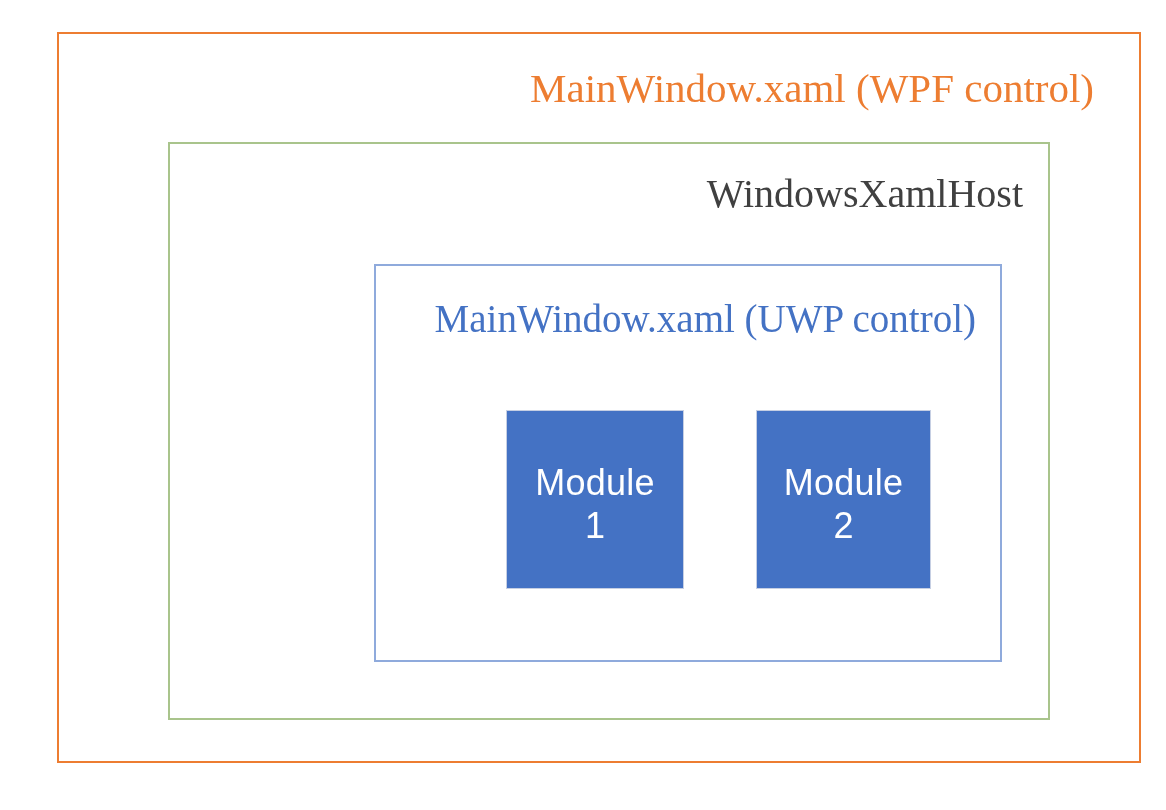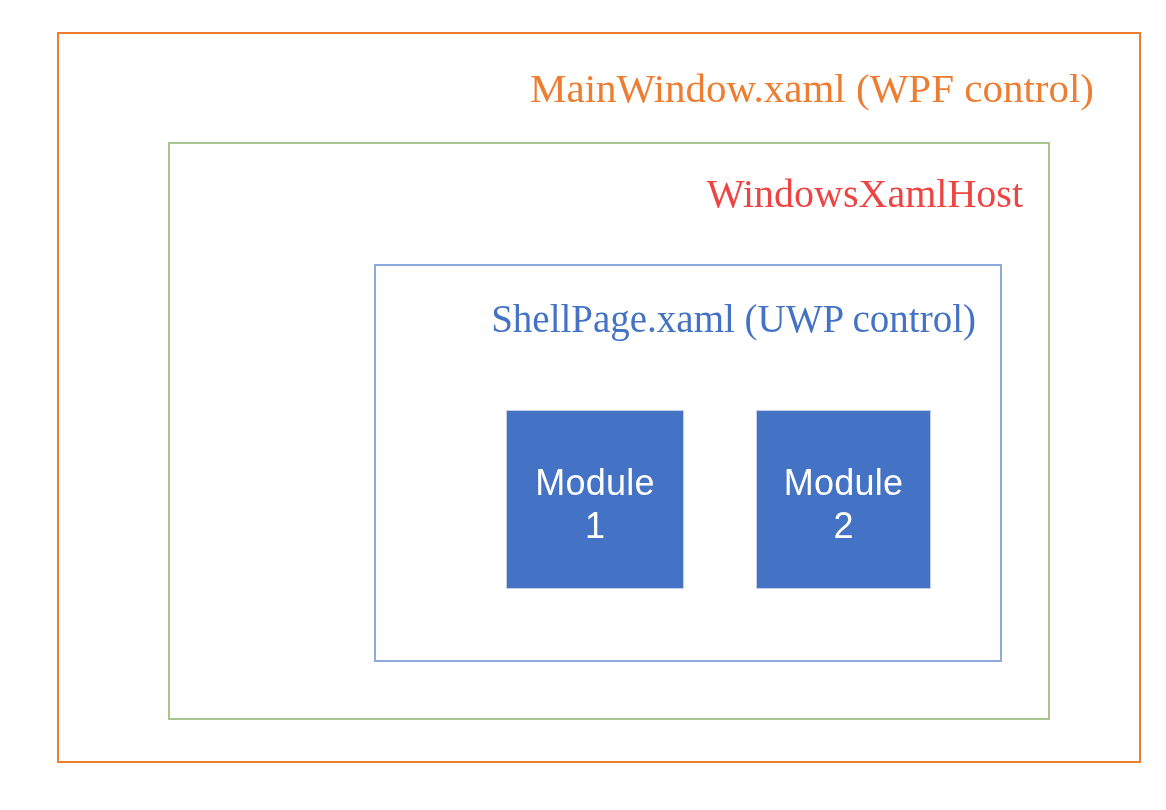--- a/index.html
+++ b/index.html
@@ -65,21 +65,21 @@
     right: 45px;
     top: 32px;
     font-size: 41px;
     color: #ED7D31;
   }
 
   #mid-title {
     right: 25px;
     top: 28px;
     font-size: 40px;
-    color: #ef4444;
+    color: #404040;
   }
 
   #inner-title {
     right: 24px;
     top: 32px;
     font-size: 39px;
     color: #4472C4;
   }
 
   
@@ -118,21 +118,21 @@
   <div class="box" id="outer-box">
 
     <div class="box-title" id="outer-title">MainWindow.xaml (WPF control)</div>
 
     <div class="box" id="mid-box">
 
       <div class="box-title" id="mid-title">WindowsXamlHost</div>
 
       <div class="box" id="inner-box">
 
-        <div class="box-title" id="inner-title">ShellPage.xaml (UWP control)</div>
+        <div class="box-title" id="inner-title">MainWindow.xaml (UWP control)</div>
 
         <div class="module-tile" id="module-1">
           <div class="module-label">
             <span class="mod-word">Module</span>
             <span class="mod-num">1</span>
           </div>
         </div>
 
         <div class="module-tile" id="module-2">
           <div class="module-label">

